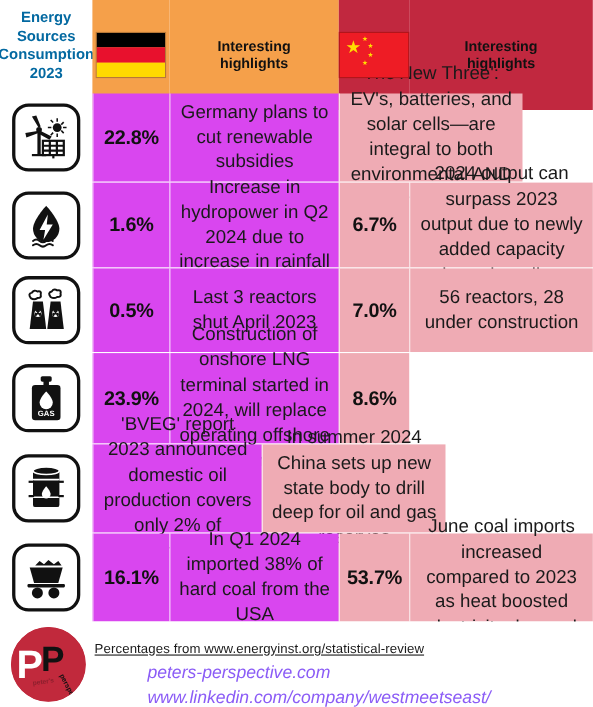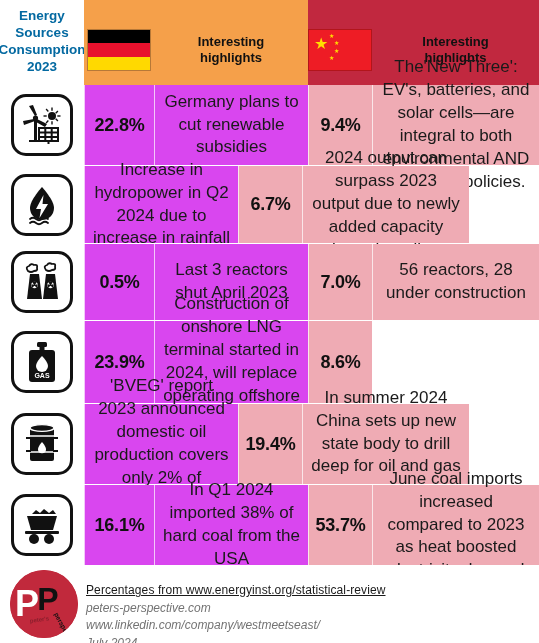--- a/index.html
+++ b/index.html
@@ -85,22 +85,22 @@
     width: 68px; height: 68px; border-radius: 50%;
     background: #c1293c; overflow: hidden;
   }
   .logo svg { display: block; }
   .fnotes { position: absolute; left: 86px; top: 18px; width: 445px; }
   .fline1 {
     font-size: 12px; color: #1a1a1a; text-decoration: underline;
     margin-bottom: 3px; letter-spacing: .1px;
   }
   .fline {
-    font-size: 12px; color: #737373; font-style: italic;
-    line-height: 1.45;
+    font-size: 16px; color: #8b5cf6; font-style: italic;
+    margin-left: 48px; line-height: 1.45;
   }
 </style>
 </head>
 <body>
 
 <div class="page">
 
   <div class="table">
 
     <div class="row hrow">
@@ -177,40 +177,40 @@
             <rect x="27.5" y="38" width="2" height="3" fill="#111"></rect>
           </svg>
         </div>
       </div>
       <div class="c-dePct cell de-bg">
         <span class="pct">22.8%</span>
       </div>
       <div class="c-deTxt cell de-bg">
         <span class="note">Germany plans to cut renewable subsidies</span>
       </div>
-      <div class="c-cnPct cell cn-bg">
-        <span class="pct">9.4%</span>
-      </div>
       <div class="c-cnTxt cell cn-bg">
         <span class="note">The'New Three': EV's, batteries, and solar cells—are integral to both environmental AND economic policies.</span>
       </div>
     </div>
 
     <div class="row brow" style="height:78px">
       <div class="c-icon icon-wrap">
         <div class="icon-box">
           <svg width="40" height="42" viewBox="0 0 40 42">
             <path d="M20 3 C20 3 32 16 32 24 A12 12 0 0 1 8 24 C8 16 20 3 20 3 Z" fill="#111"></path>
             <path d="M21.5 11 L14 25 h5 l-1.5 9 L26 20 h-5.5 Z" fill="#fff"></path>
             <g fill="none" stroke="#111" stroke-width="1.8" stroke-linecap="round">
               <path d="M8 35 q3 -2.4 6 0 t6 0 t6 0"></path>
               <path d="M8 39 q3 -2.4 6 0 t6 0 t6 0"></path>
             </g>
           </svg>
         </div>
+      </div>
+      <div class="c-dePct cell de-bg">
+        <span class="pct">1.6%</span>
       </div>
       <div class="c-deTxt cell de-bg">
         <span class="note">Increase in hydropower in Q2 2024 due to increase in rainfall</span>
       </div>
       <div class="c-cnPct cell cn-bg">
         <span class="pct">6.7%</span>
       </div>
       <div class="c-cnTxt cell cn-bg">
         <span class="note">2024 output can surpass 2023 output due to newly added capacity brought online</span>
       </div>
@@ -295,23 +295,20 @@
               <rect x="30" y="14" width="5" height="2"></rect>
               <rect x="3" y="27" width="5" height="2"></rect>
               <rect x="30" y="27" width="5" height="2"></rect>
             </g>
           </svg>
         </div>
       </div>
       <div class="c-deTxt cell de-bg">
         <span class="note">'BVEG' report 2023 announced domestic oil production covers only 2% of demand</span>
       </div>
-      <div class="c-cnPct cell cn-bg">
-        <span class="pct">19.4%</span>
-      </div>
       <div class="c-cnTxt cell cn-bg">
         <span class="note">In summer 2024 China sets up new state body to drill deep for oil and gas reserves</span>
       </div>
     </div>
 
     <div class="row brow" style="height:81px">
       <div class="c-icon icon-wrap">
         <div class="icon-box">
           <svg width="44" height="40" viewBox="0 0 44 40">
             <g fill="#111">

